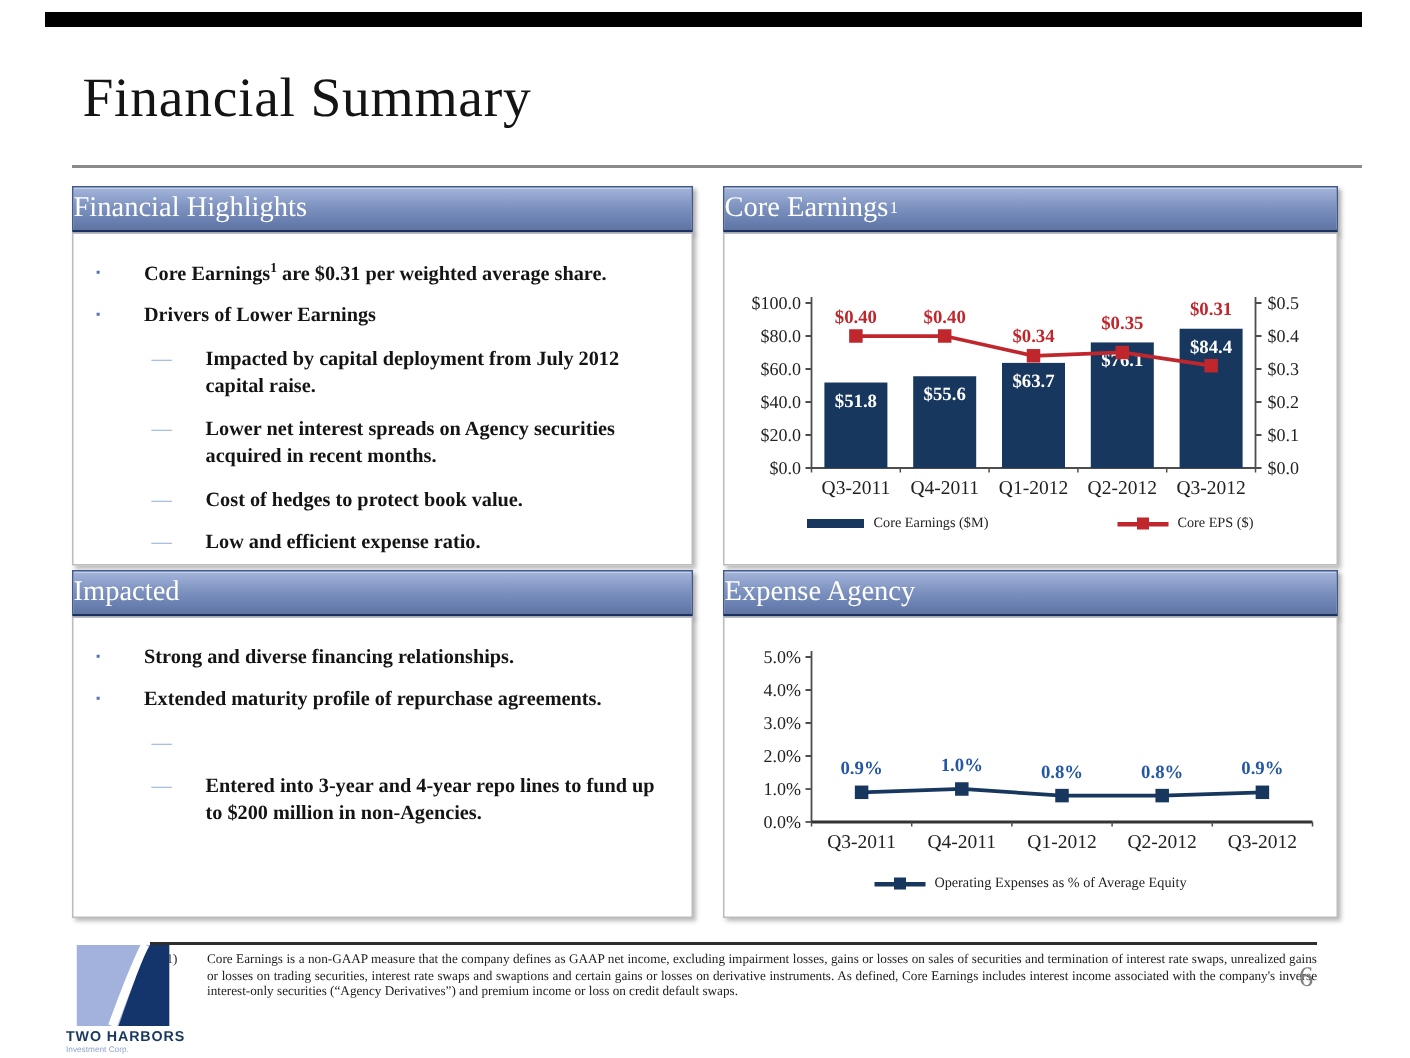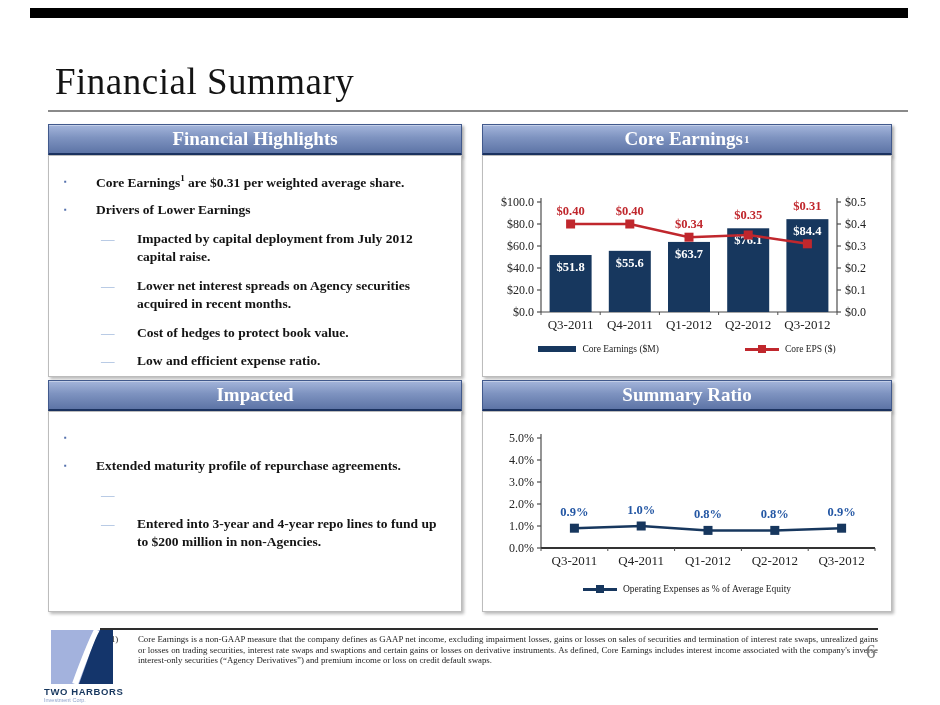--- a/index.html
+++ b/index.html
@@ -2,28 +2,28 @@
 <html><head>
 <meta charset="utf-8">
 <style>
   html,body{margin:0;padding:0;background:#ffffff;}
   body{width:940px;height:705px;position:relative;overflow:hidden;
        font-family:"Liberation Serif",serif;color:#1a1a1a;}
   .slide{position:absolute;inset:0;}
 
   .topbar{position:absolute;left:30px;top:8px;width:878px;height:10px;background:#000;}
 
-  .title{position:absolute;left:55px;top:60px;font-size:37px;letter-spacing:.5px;color:#141414;font-family:Liberation Serif, serif;}
+  .title{position:absolute;left:55px;top:44px;font-size:37px;letter-spacing:.5px;color:#141414;font-family:Liberation Serif, serif;}
   .title-rule{position:absolute;left:48px;top:110px;width:860px;border-top:2px solid #8a8a8a;}
 
-  .hdr{position:absolute;height:28px;display:flex;align-items:center;justify-content:center;
+  .hdr{position:absolute;height:28px;display:flex;align-items:center;justify-content:flex-start;
        background:linear-gradient(180deg,#a4b5db 0%,#7e93c0 45%,#5d74a6 100%);
        border:1px solid #41598c;border-bottom:3px solid #1b3260;
        box-shadow:2px 2px 3px rgba(0,0,0,.35), inset 0 1px 0 rgba(255,255,255,.35);
-       color:#fff;font-weight:bold;font-size:19px;}
+       color:#fff;font-weight:normal;font-size:19px;}
   .hdr sup{font-size:11px;margin-left:1px;}
 
   .panel{position:absolute;background:#fff;border:1px solid #bcbcbc;
          box-shadow:2px 2px 3px rgba(0,0,0,.28);}
 
   .lh{left:48px;width:412px;} .rh{left:482px;width:408px;}
   .hdr-row1{top:124px;} .hdr-row2{top:380px;}
   .panel-row1{top:155px;height:220px;} .panel-row2{top:411px;height:199px;}
 
   .list{padding:7px 12px 0 12px;font-size:13.5px;line-height:1.32;color:#141414;}
@@ -102,20 +102,21 @@
       </div>
   </div>
 
   <div class="hdr lh hdr-row2">
     <span>Impacted</span>
   </div>
   <div class="panel lh panel-row2">
     <div class="list">
         <div class="li li1">
           <span class="mk" style="color: rgb(85, 113, 173);">▪</span>
+          <span class="tx"><span>Strong and diverse financing relationships.</span></span>
         </div>
         <div class="li li1">
           <span class="mk" style="color: rgb(85, 113, 173);">▪</span>
           <span class="tx"><span>Extended maturity profile of repurchase agreements.</span></span>
         </div>
         <div class="li li2">
           <span class="mk" style="color: rgb(148, 176, 216);">—</span>
         </div>
         <div class="li li2">
           <span class="mk" style="color: rgb(148, 176, 216);">—</span>
@@ -201,21 +202,21 @@
               <span class="ln" style="background: rgb(192, 39, 45);"></span>
               <span class="sq" style="background: rgb(192, 39, 45);"></span>
             </span>
           <span>Core EPS ($)</span>
         </div>
       </div>
     </div>
   </div>
 
   <div class="hdr rh hdr-row2">
-    <span>Summary Ratio</span>
+    <span>Expense Agency</span>
   </div>
   <div class="panel rh panel-row2">
     <div class="chartwrap">
       <svg id="exp-svg" class="chart" width="404" height="152">
           <line x1="56" y1="10" x2="56" y2="124" stroke="#4d4d4d" stroke-width="1.2"></line>
           <line x1="56" y1="124" x2="390" y2="124" stroke="#333" stroke-width="2"></line>
           <line x1="52" y1="124" x2="56" y2="124" stroke="#4d4d4d" stroke-width="1.2"></line>
           <text x="49" y="128" font-size="12" fill="#222" text-anchor="end">0.0%</text>
           <line x1="52" y1="102" x2="56" y2="102" stroke="#4d4d4d" stroke-width="1.2"></line>
           <text x="49" y="106" font-size="12" fill="#222" text-anchor="end">1.0%</text>

